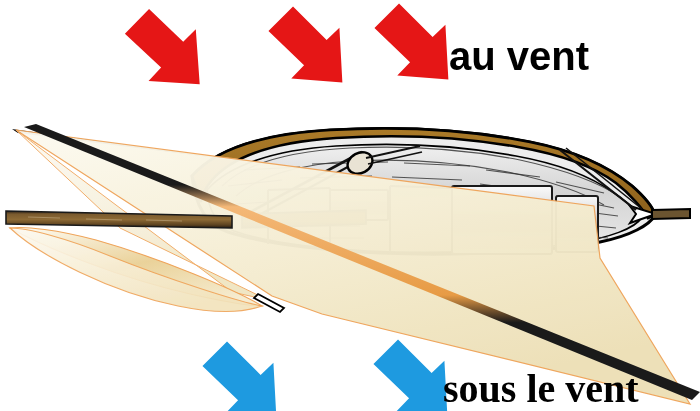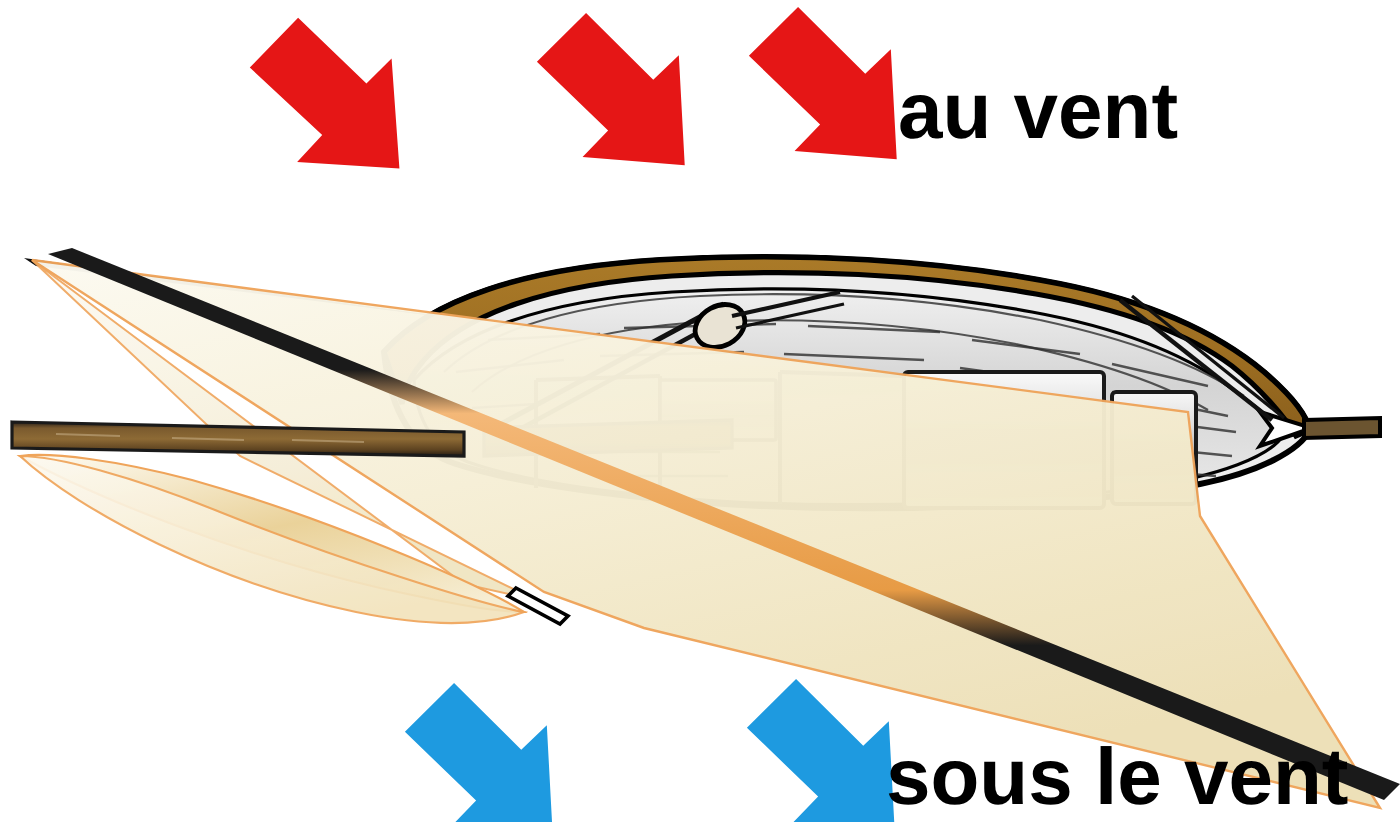--- a/index.html
+++ b/index.html
@@ -13,21 +13,21 @@
   #scene{position:absolute;left:0;top:0;width:700px;height:411px;}
   .lbl{
     position:absolute;
     font-family:"Liberation Sans", sans-serif;
     font-weight:bold;
     color:#000000;
     white-space:nowrap;
     line-height:1;
   }
   #label-au-vent{left:449px;top:36px;font-size:40px;}
-  #label-sous-le-vent{left:443px;top:369px;font-size:40px;}
+  #label-sous-le-vent{left:443px;top:369px;font-size:40px;font-family:Liberation Serif, serif;}
 </style>
 </head>
 <body>
 
 <div id="stage">
 
   <svg id="scene" viewBox="0 0 700 411">
     <defs>
       <linearGradient id="gSail" x1="0" y1="0" x2="0.55" y2="1">
         <stop offset="0%" stop-color="#FCFAF1"></stop>

